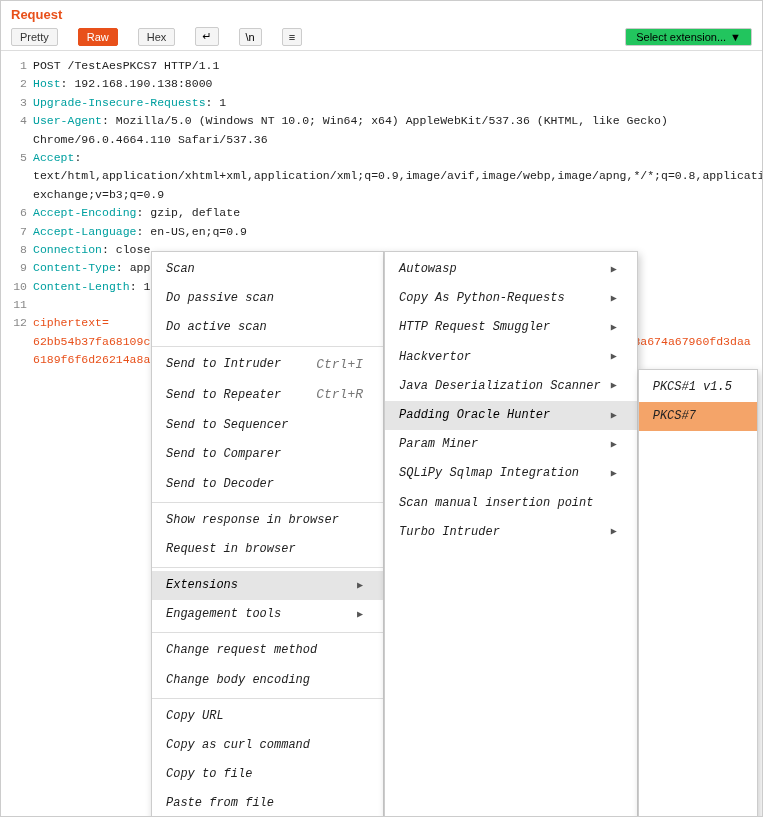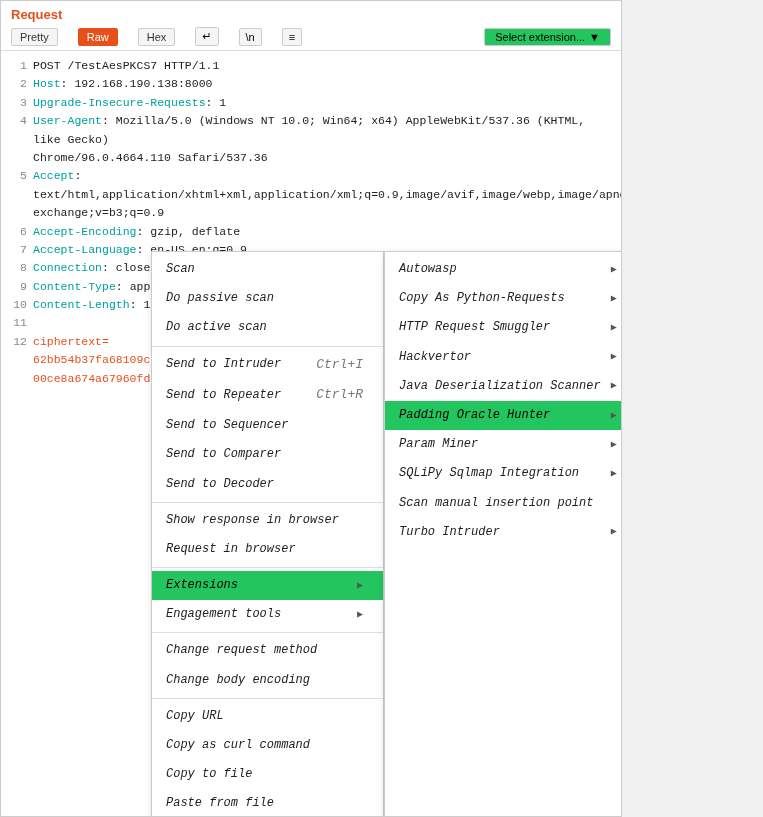--- a/index.html
+++ b/index.html
@@ -6,21 +6,21 @@
     body {
       font-family: 'Segoe UI', Arial, sans-serif;
       font-size: 12px;
       background: #f0f0f0;
       width: 763px;
       height: 817px;
       overflow: hidden;
     }
 
     .main-panel {
-      width: 622px;
+      width: 763px;
       height: 817px;
       background: #fff;
       border: 1px solid #ccc;
       display: flex;
       flex-direction: column;
     }
 
     .panel-header {
       background: #fff;
       padding: 6px 10px 4px 10px;
@@ -136,21 +136,21 @@
       display: flex;
       justify-content: space-between;
       align-items: center;
       color: #222;
       white-space: nowrap;
       font-size: 12px;
       font-style: italic;
     }
 
     .menu-item.active-submenu {
-      background: #22c55e;
+      background: #e5e5e5;
       color: #000;
     }
 
     .menu-separator {
       height: 1px;
       background: #ddd;
       margin: 3px 0;
     }
 
     .menu-shortcut {

